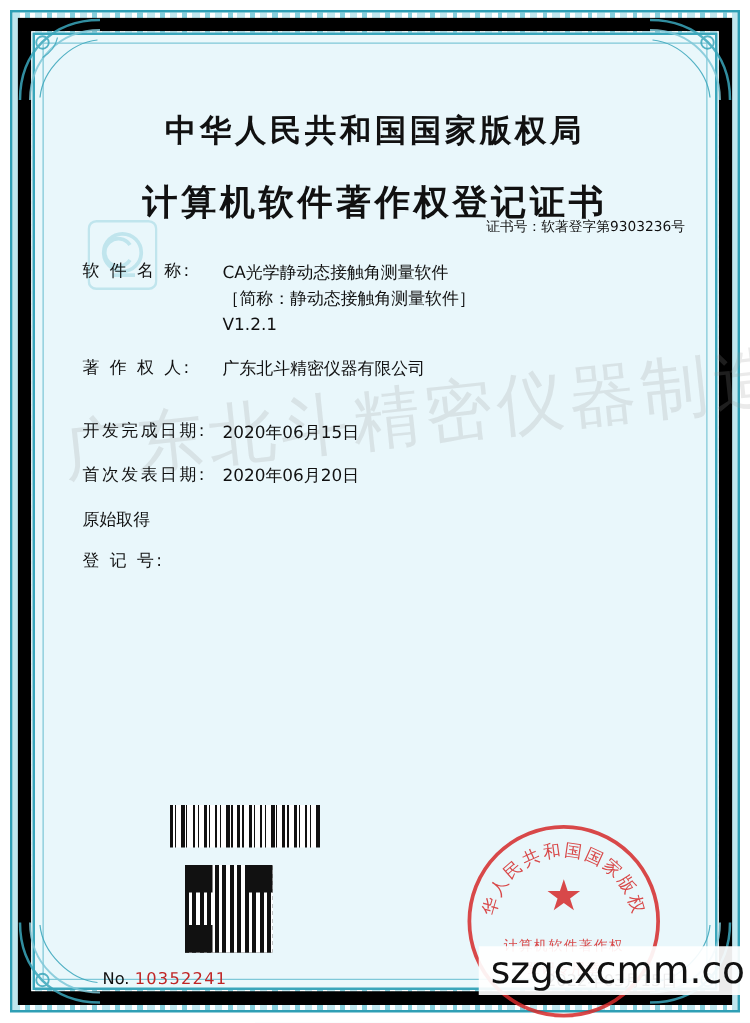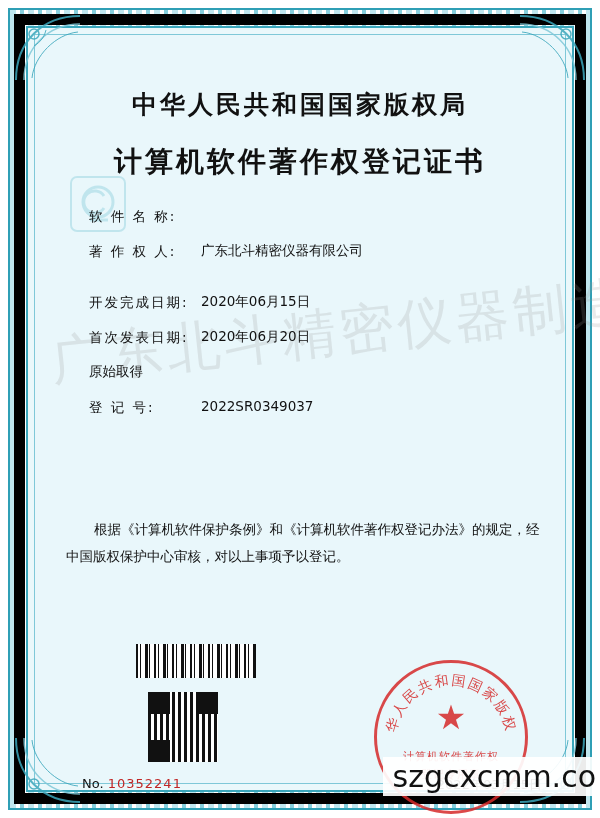--- a/index.html
+++ b/index.html
@@ -137,23 +137,22 @@
     position: absolute;
     left: 18px;
     top: 160px;
     right: 0;
     font-family: "DejaVu Sans", sans-serif;
     font-size: 13.5px;
     color: #111;
   }
   .row {
     display: flex;
-    align-items: flex-end;
+    align-items: flex-start;
     margin-bottom: 14px;
-    margin-left: 23px;
   }
   .row .lab {
     width: 112px;
     flex: 0 0 112px;
     letter-spacing: 2px;
     white-space: nowrap;
   }
   .row .val {
     flex: 1;
     line-height: 1.55;
@@ -325,34 +324,42 @@
     </svg>
   </div>
 
   <div class="watermark">广东北斗精密仪器制造无效</div>
 
   <div class="content">
 
     <div class="title-main">中华人民共和国国家版权局</div>
     <div class="title-sub">计算机软件著作权登记证书</div>
 
+    <div class="cert-no">
+      <span>证书号：</span><span>软著登字第9303236号</span>
+    </div>
 
     <div class="emblem">
       <svg viewBox="0 0 56 56" width="56" height="56">
         <rect x="1" y="1" width="54" height="54" rx="6" fill="none" stroke="#8fd0de" stroke-width="2"></rect>
         <circle cx="28" cy="26" r="15" fill="none" stroke="#8fd0de" stroke-width="3"></circle>
         <path d="M34 20 a11 11 0 1 0 0 12" fill="none" stroke="#8fd0de" stroke-width="3"></path>
         <path d="M20 44 h18" stroke="#8fd0de" stroke-width="3"></path>
       </svg>
     </div>
 
     <div class="fields">
 
       <div class="row">
         <div class="lab">软 件 名 称:</div>
+        <div class="val">
+          <span class="line1">CA光学静动态接触角测量软件</span>
+          <span class="line2">［简称：静动态接触角测量软件］</span>
+          <span class="line3">V1.2.1</span>
+        </div>
       </div>
 
       <div class="row">
         <div class="lab">著 作 权 人:</div>
         <div class="val">广东北斗精密仪器有限公司</div>
       </div>
 
       <div class="gap-lg"></div>
 
       <div class="row">
@@ -365,26 +372,24 @@
         <div class="val">2020年06月20日</div>
       </div>
 
       <div class="row">
         <div class="val">原始取得</div>
       </div>
 
 
       <div class="row">
         <div class="lab">登 记 号:</div>
-        <div class="val">2022SR0349037</div>
       </div>
 
     </div>
 
-    <div class="para">根据《计算机软件保护条例》和《计算机软件著作权登记办法》的规定，经中国版权保护中心审核，对以上事项予以登记。</div>
 
     <div class="barcode"></div>
     <div class="qr"></div>
 
     <div class="seal">
       <svg class="arc" viewBox="0 0 148 148">
         <defs>
           <path id="arcpath" d="M 18 78 A 56 56 0 0 1 130 78" fill="none"></path>
         </defs>
         <text text-anchor="middle">

